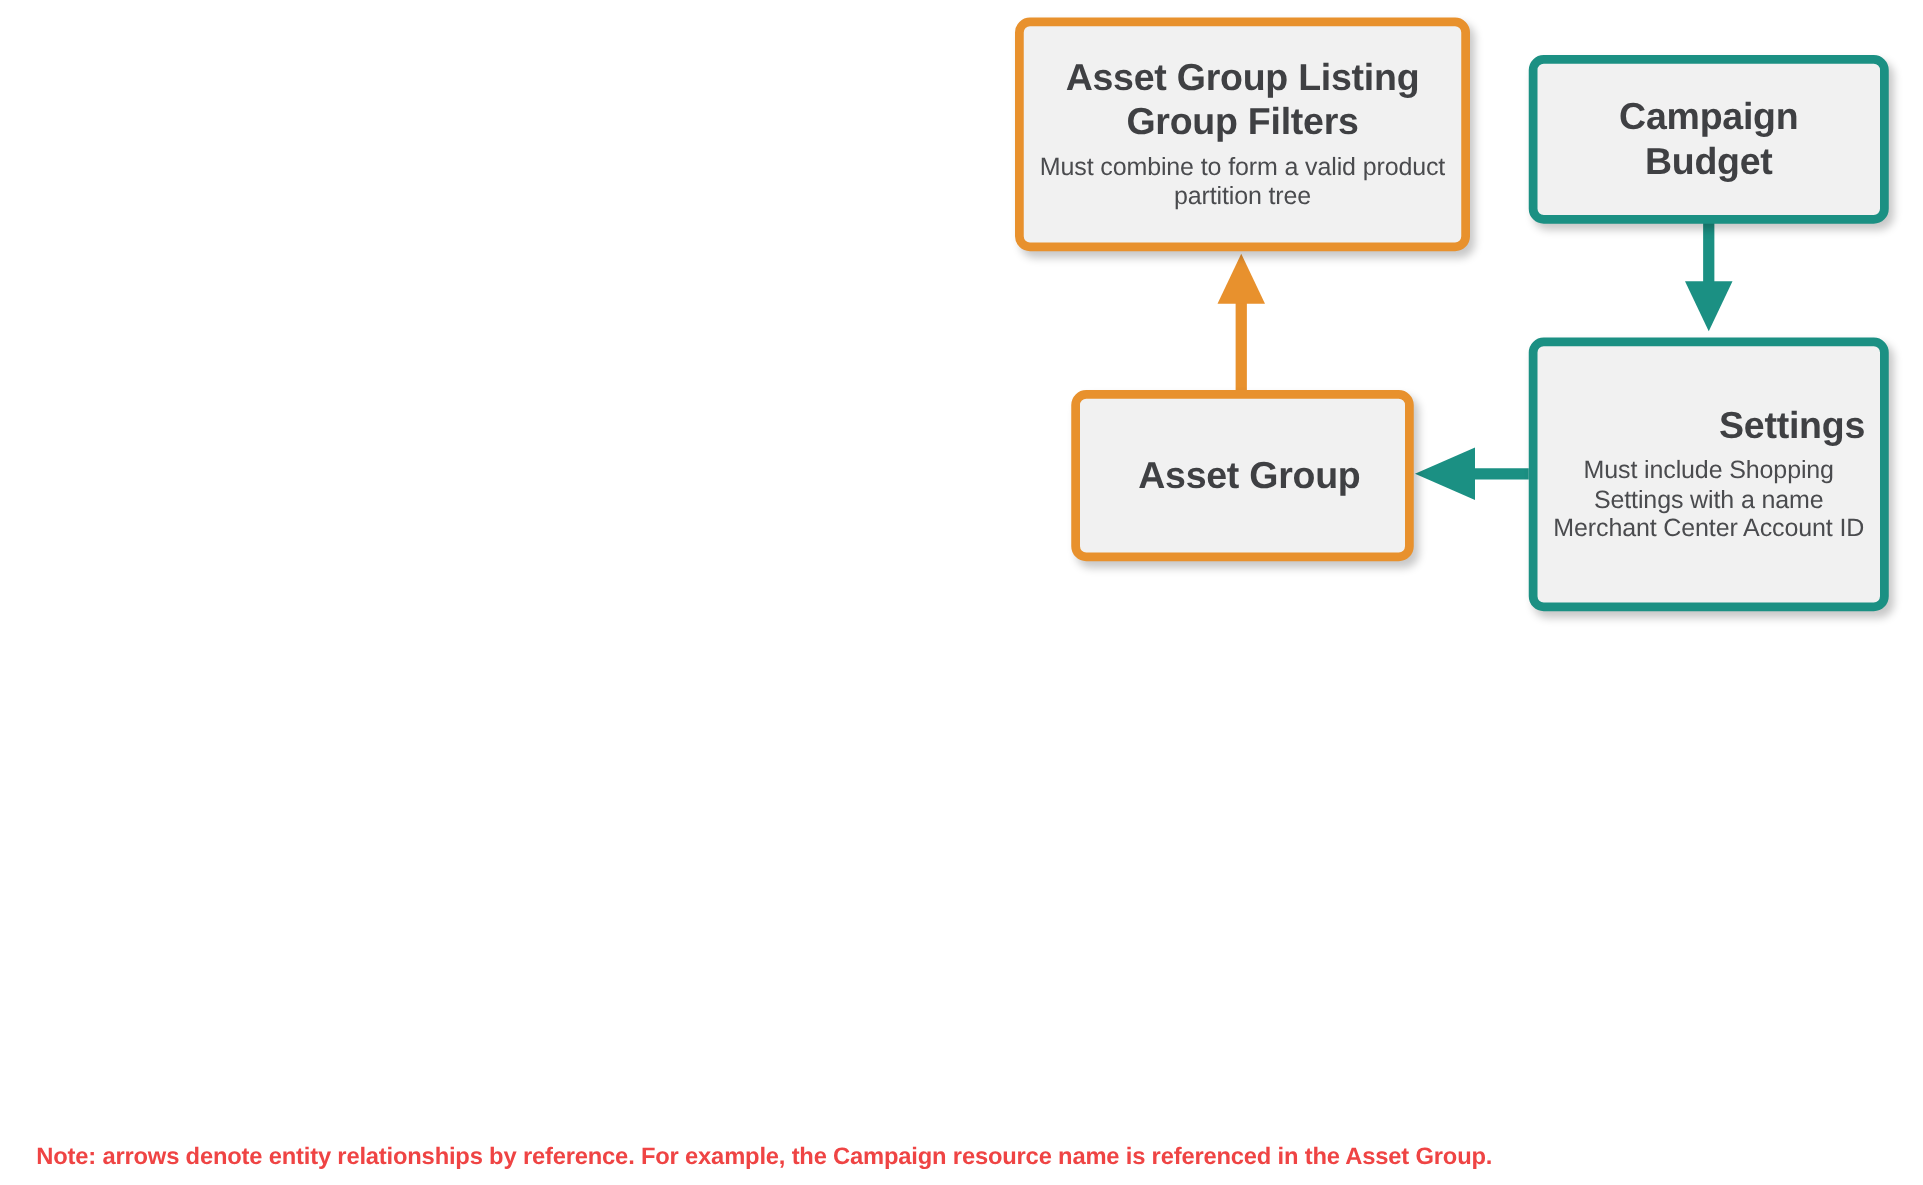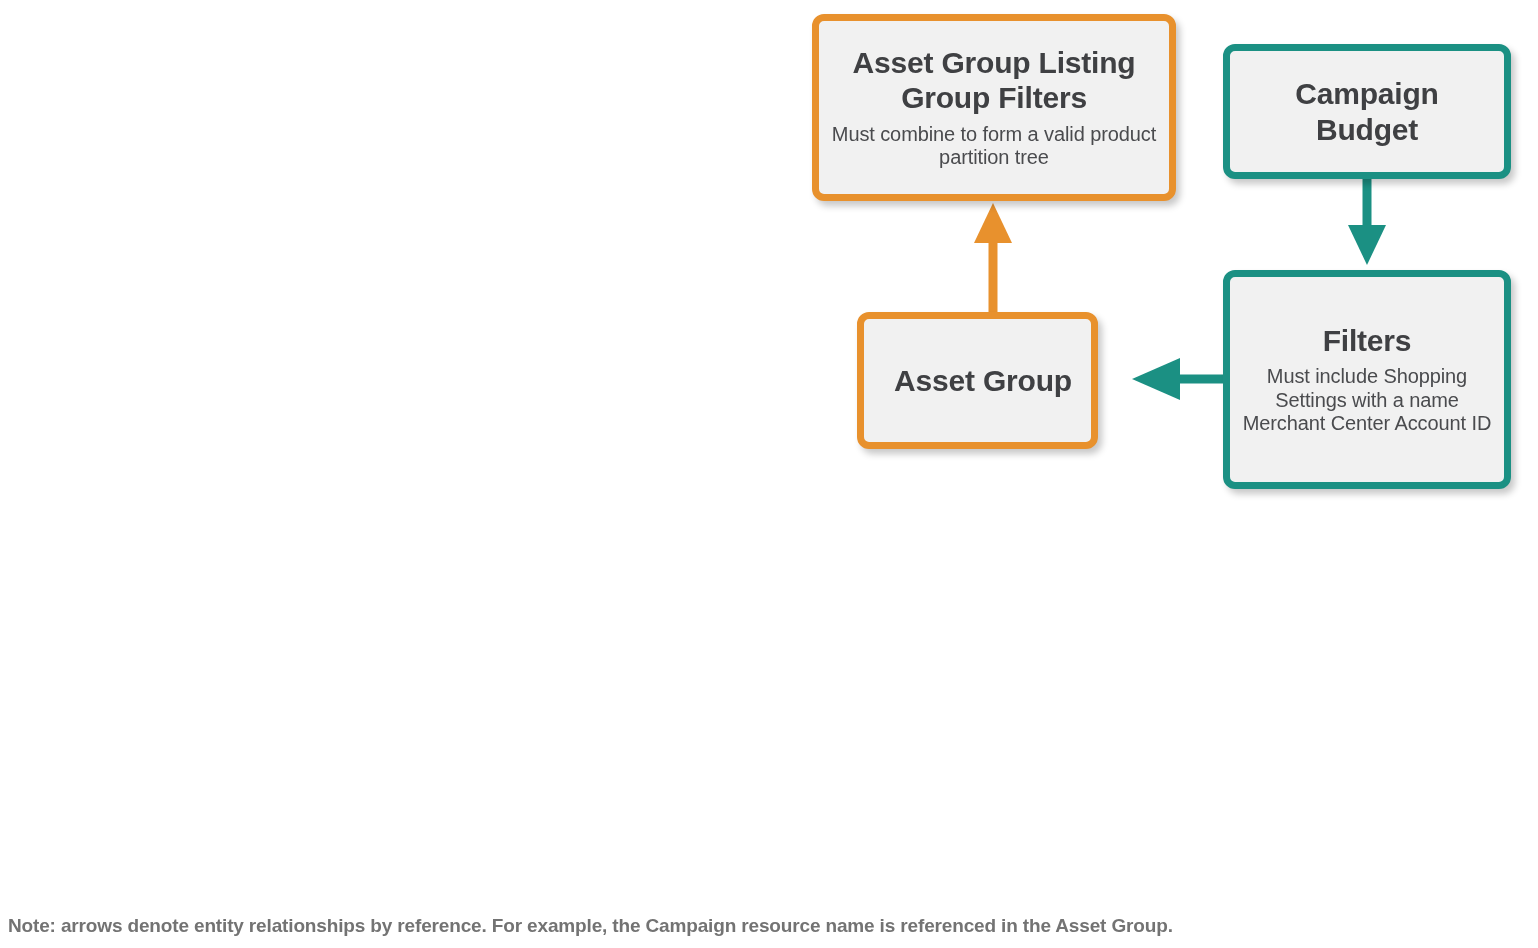--- a/index.html
+++ b/index.html
@@ -33,21 +33,21 @@
     box-shadow: 4px 5px 7px rgba(0,0,0,0.22);
     display: flex;
     flex-direction: column;
     align-items: center;
     justify-content: center;
     text-align: center;
     padding: 6px 12px;
     z-index: 3;
   }
   .node.orange { border-color: #E8912D; }
-  .node.teal   { border-color: #1B9083; }
+  .node.teal   { border-color: #1B9083; align-items: flex-end; }
 
   .node-title {
     font-size: 30px;
     font-weight: bold;
     color: #3f4043;
     line-height: 1.18;
     letter-spacing: -0.2px;
   }
   .node-desc {
     font-size: 20px;
@@ -59,41 +59,41 @@
   }
 
   
   #node-aglgf {
     left: 812px; top: 14px; width: 364px; height: 187px;
   }
   #node-campaign-budget {
     left: 1223px; top: 44px; width: 288px; height: 135px;
   }
   #node-asset-group {
-    left: 857px; top: 312px; width: 241px; height: 137px; padding-left: 23px;
+    left: 857px; top: 312px; width: 274px; height: 137px; padding-left: 23px;
   }
   #node-campaign {
     left: 1223px; top: 270px; width: 288px; height: 219px;
   }
 
   
   #edge-layer {
     position: absolute;
     left: 0; top: 0;
     width: 1538px; height: 948px;
     z-index: 1;
   }
 
   #footnote {
     position: absolute;
-    left: 8px;
+    left: 29px;
     top: 915px;
     font-size: 19px;
     font-weight: bold;
-    color: #737373;
+    color: #ef4444;
     letter-spacing: -0.15px;
     white-space: nowrap;
   }
 </style>
 </head>
 <body>
 
 <div id="diagram-canvas">
 
   <svg id="edge-layer" viewBox="0 0 1538 948">
@@ -121,19 +121,19 @@
 
   <div class="node teal" id="node-campaign-budget">
     <div class="node-title">Campaign Budget</div>
   </div>
 
   <div class="node orange" id="node-asset-group">
     <div class="node-title">Asset Group</div>
   </div>
 
   <div class="node teal" id="node-campaign">
-    <div class="node-title">Filters</div>
+    <div class="node-title">Settings</div>
     <div class="node-desc">Must include Shopping Settings with a name Merchant Center Account ID</div>
   </div>
 
   <div id="footnote">Note: arrows denote entity relationships by reference. For example, the Campaign resource name is referenced in the Asset Group.</div>
 
 </div>
 
 </body></html>

